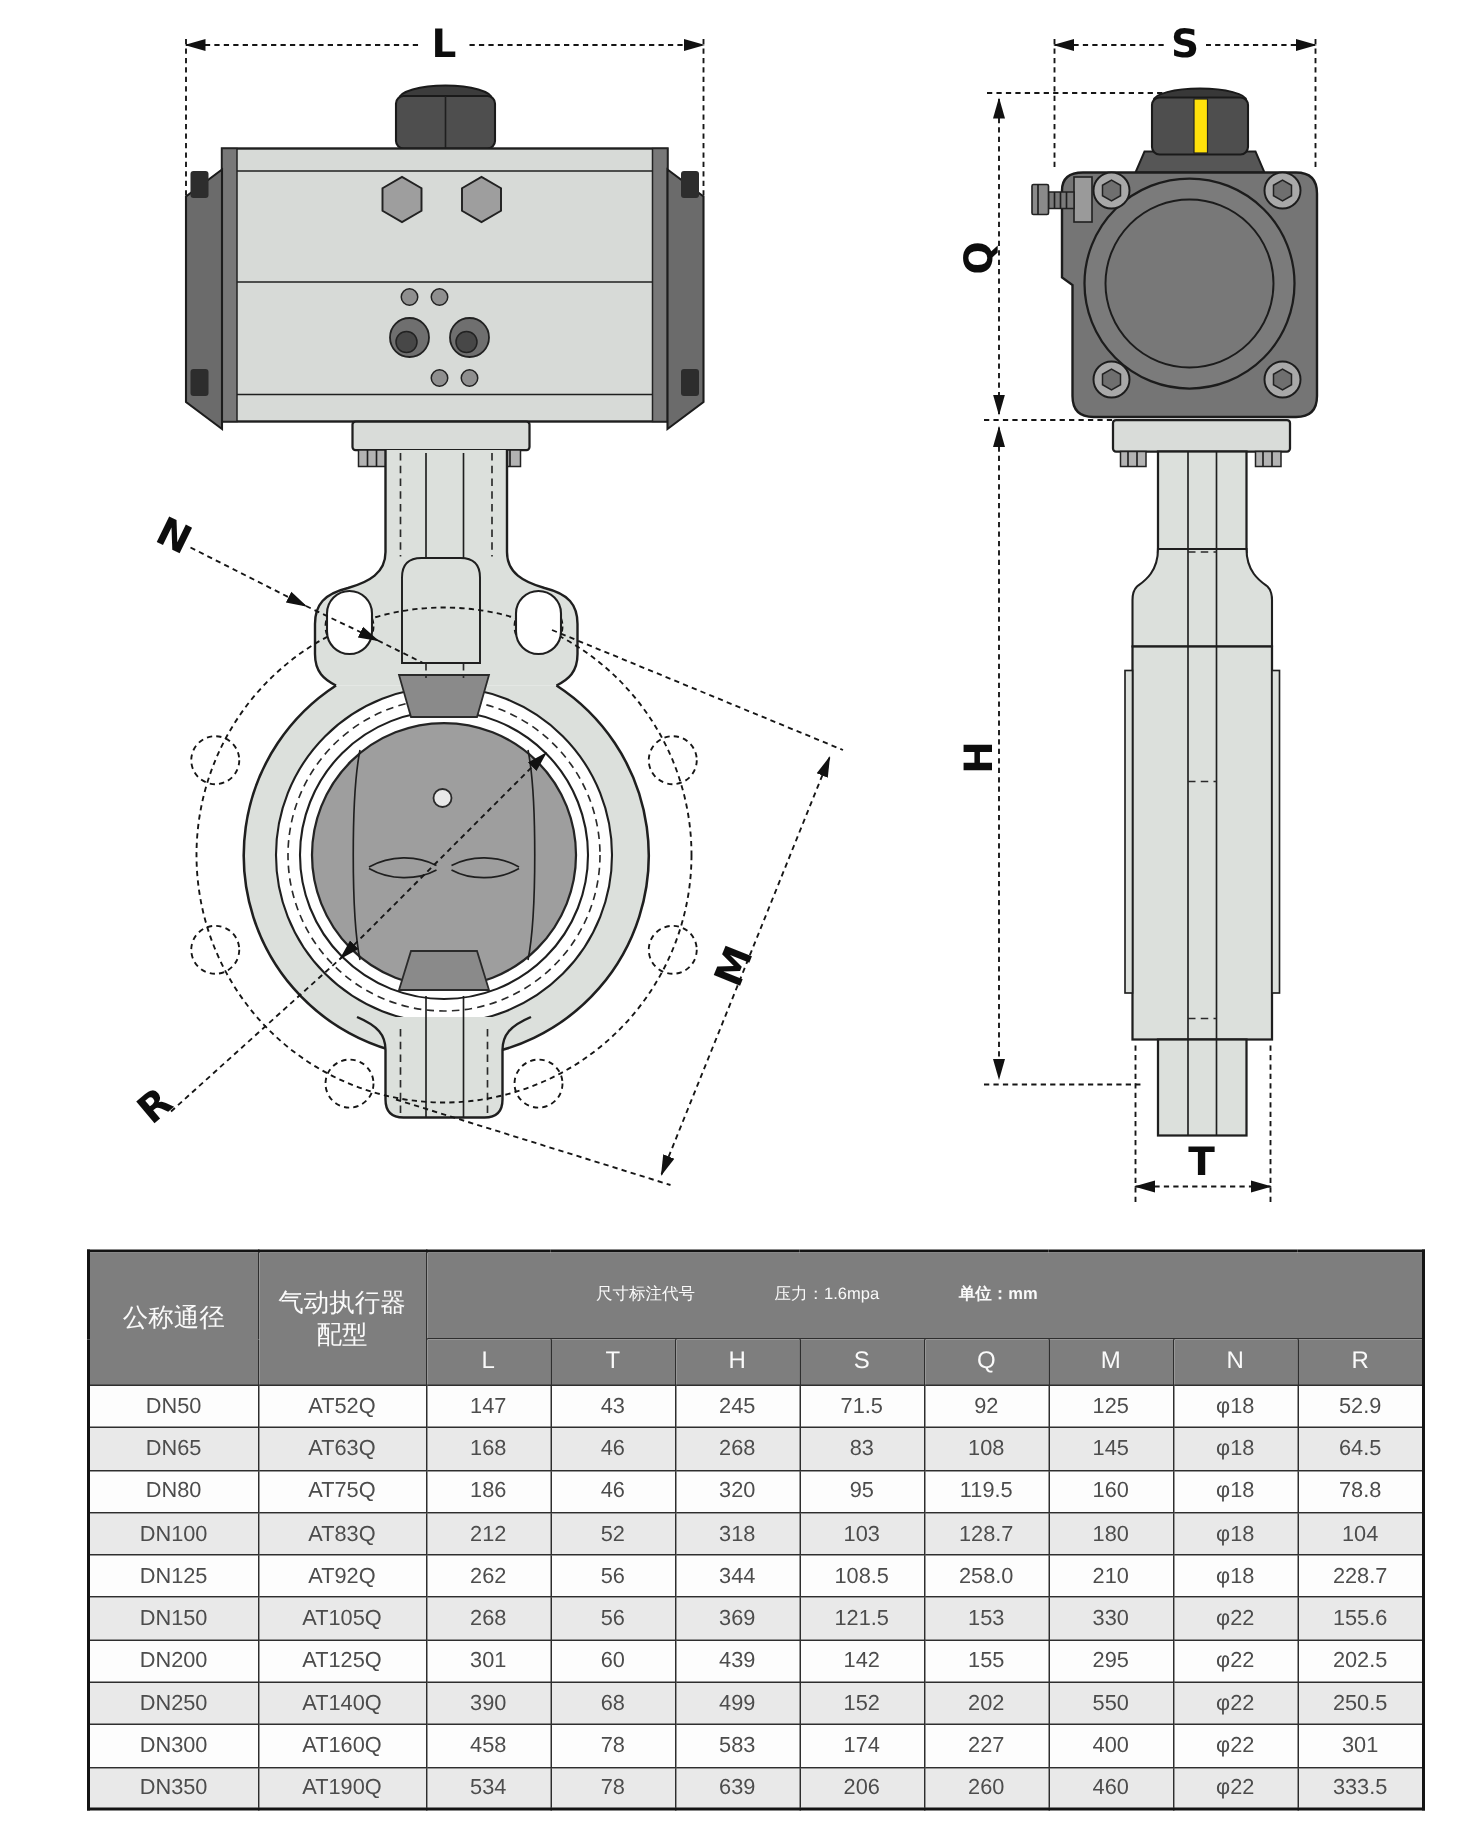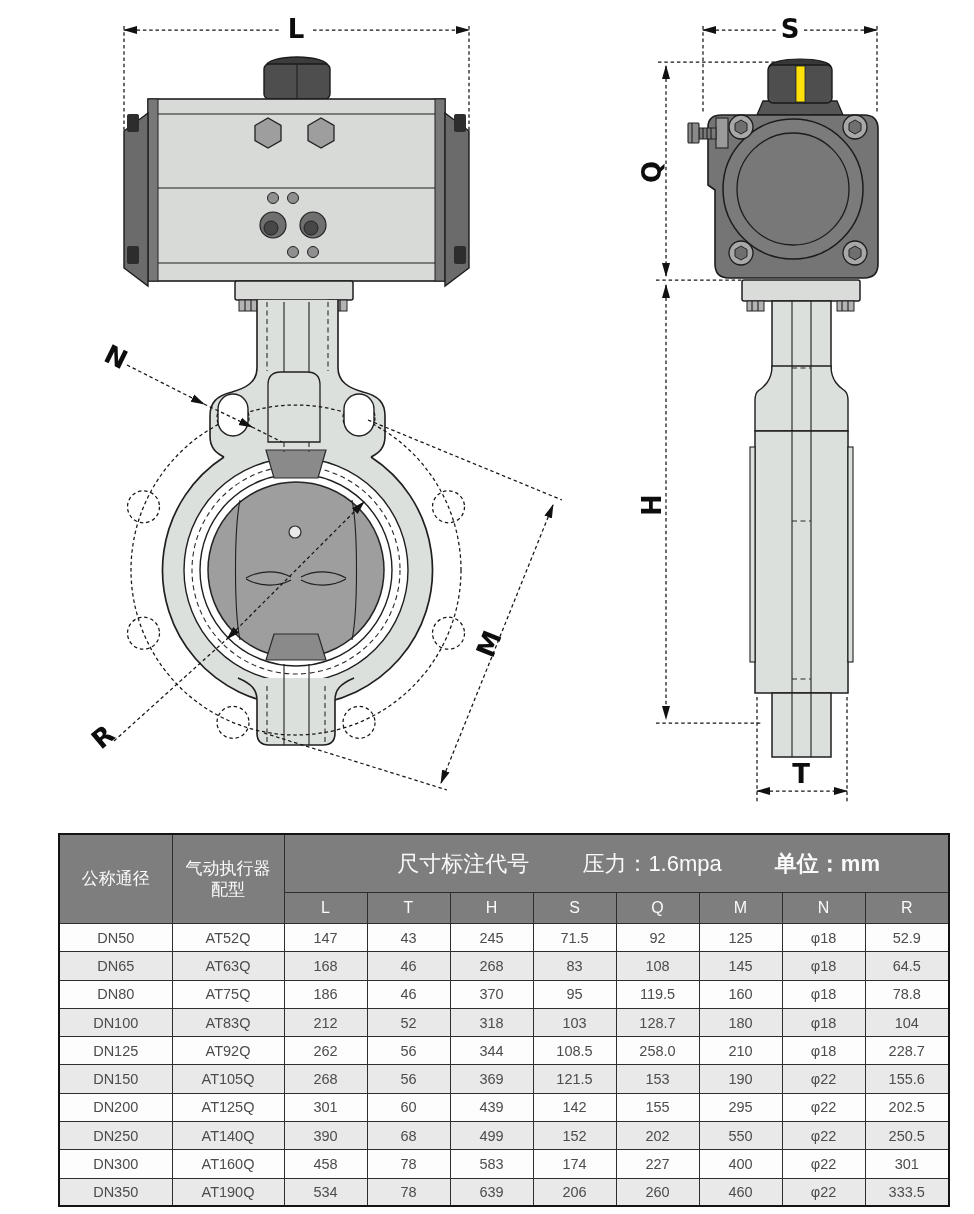--- a/index.html
+++ b/index.html
@@ -12,21 +12,21 @@
   table.spec{border-collapse:collapse;table-layout:fixed;width:890px;
              border:2px solid #141414;}
   table.spec th, table.spec td{border:1px solid #2e2e2e;text-align:center;vertical-align:middle;
              padding:0;overflow:hidden;white-space:nowrap;}
   thead th{background:#7e7e7e;color:#fafafa;font-weight:400;}
   tr.h1 th{height:57px;font-size:17px;line-height:1.25;}
   tr.h2 th{height:30px;font-size:16px;}
   tbody tr{height:28.3px;}
   tbody td{font-size:14.5px;color:#4c4c4c;background:#fdfdfd;}
   tbody tr:nth-child(even) td{background:#e9e9e9;}
-  .banner{display:flex;align-items:center;width:100%;font-size:22px;}
+  .banner{display:flex;align-items:center;width:100%;font-size:11px;}
   .banner .b1{margin-left:17%;}
   .banner .b2{margin-left:8%;}
   .banner .b3{margin-left:8%;font-weight:bold;}
 
   
   .ol{fill:none;stroke:#1f1f1f;stroke-width:1.6;}
   .tl{fill:none;stroke:#1f1f1f;stroke-width:1.1;}
   .dim{fill:none;stroke:#161616;stroke-width:1.25;stroke-dasharray:3.5 2.8;}
   .hid{fill:none;stroke:#2a2a2a;stroke-width:1.1;stroke-dasharray:5 3.5;}
   .lbl{font-family:"DejaVu Sans", sans-serif;font-weight:bold;font-size:26px;fill:#0d0d0d;}
@@ -319,21 +319,21 @@
             <td>108</td>
             <td>145</td>
             <td>φ18</td>
             <td>64.5</td>
           </tr>
           <tr>
             <td>DN80</td>
             <td>AT75Q</td>
             <td>186</td>
             <td>46</td>
-            <td>370</td>
+            <td>320</td>
             <td>95</td>
             <td>119.5</td>
             <td>160</td>
             <td>φ18</td>
             <td>78.8</td>
           </tr>
           <tr>
             <td>DN100</td>
             <td>AT83Q</td>
             <td>212</td>
@@ -358,21 +358,21 @@
             <td>228.7</td>
           </tr>
           <tr>
             <td>DN150</td>
             <td>AT105Q</td>
             <td>268</td>
             <td>56</td>
             <td>369</td>
             <td>121.5</td>
             <td>153</td>
-            <td>190</td>
+            <td>330</td>
             <td>φ22</td>
             <td>155.6</td>
           </tr>
           <tr>
             <td>DN200</td>
             <td>AT125Q</td>
             <td>301</td>
             <td>60</td>
             <td>439</td>
             <td>142</td>

